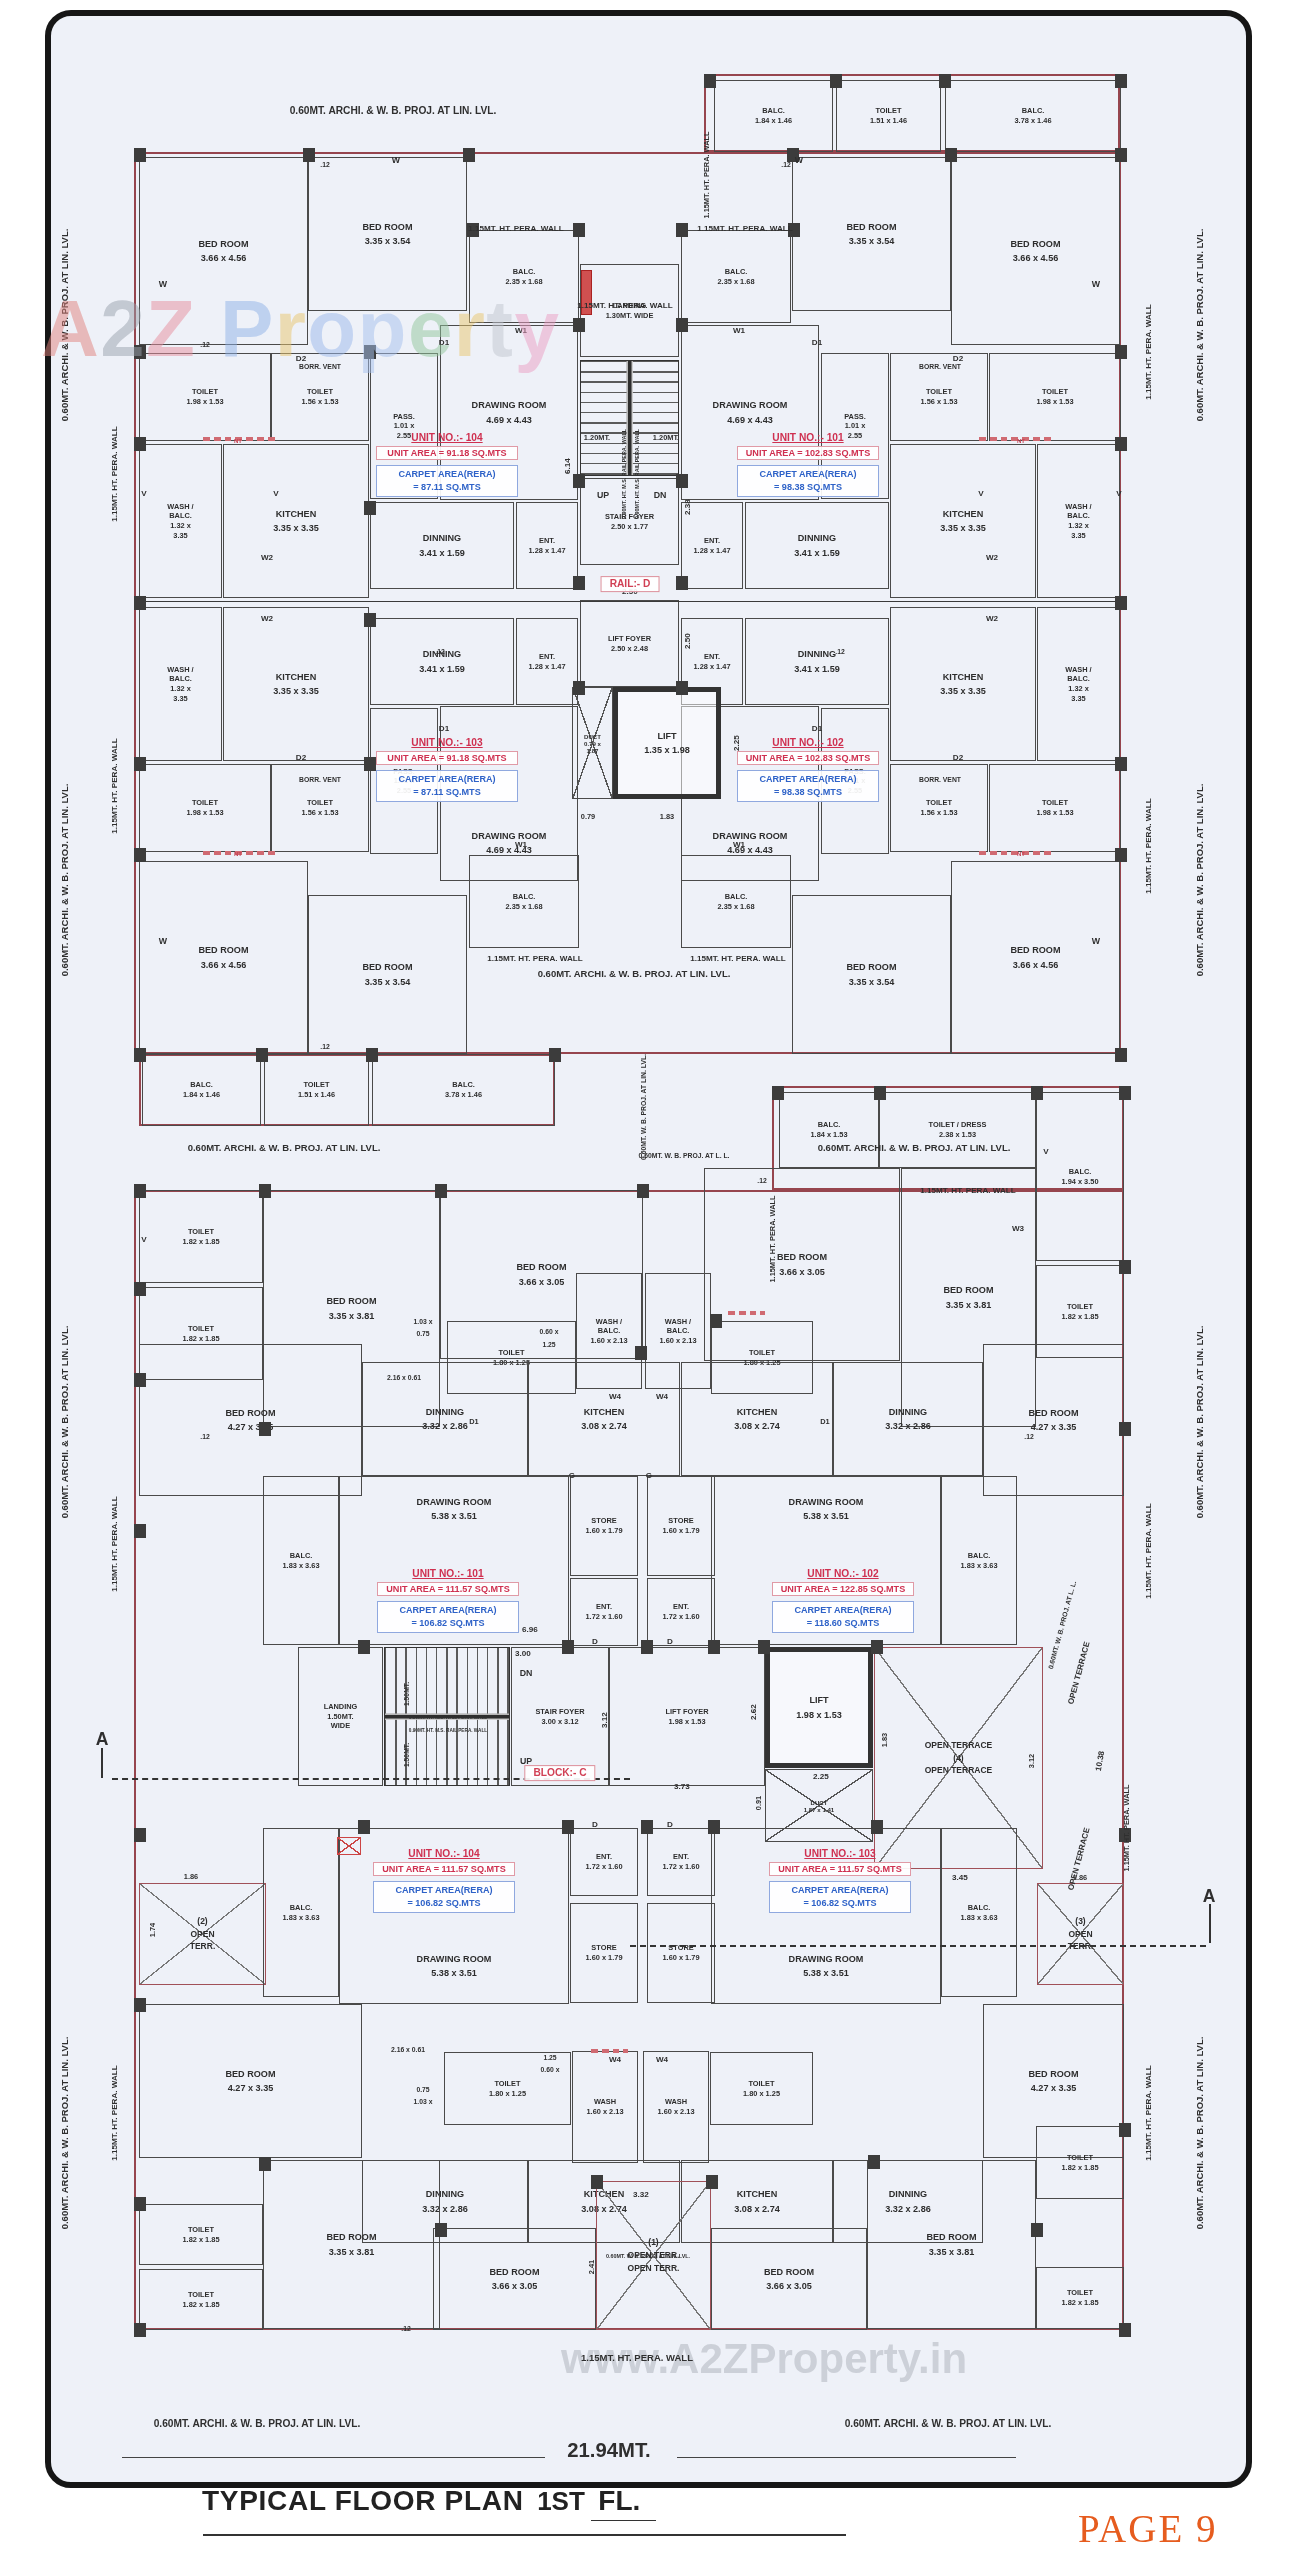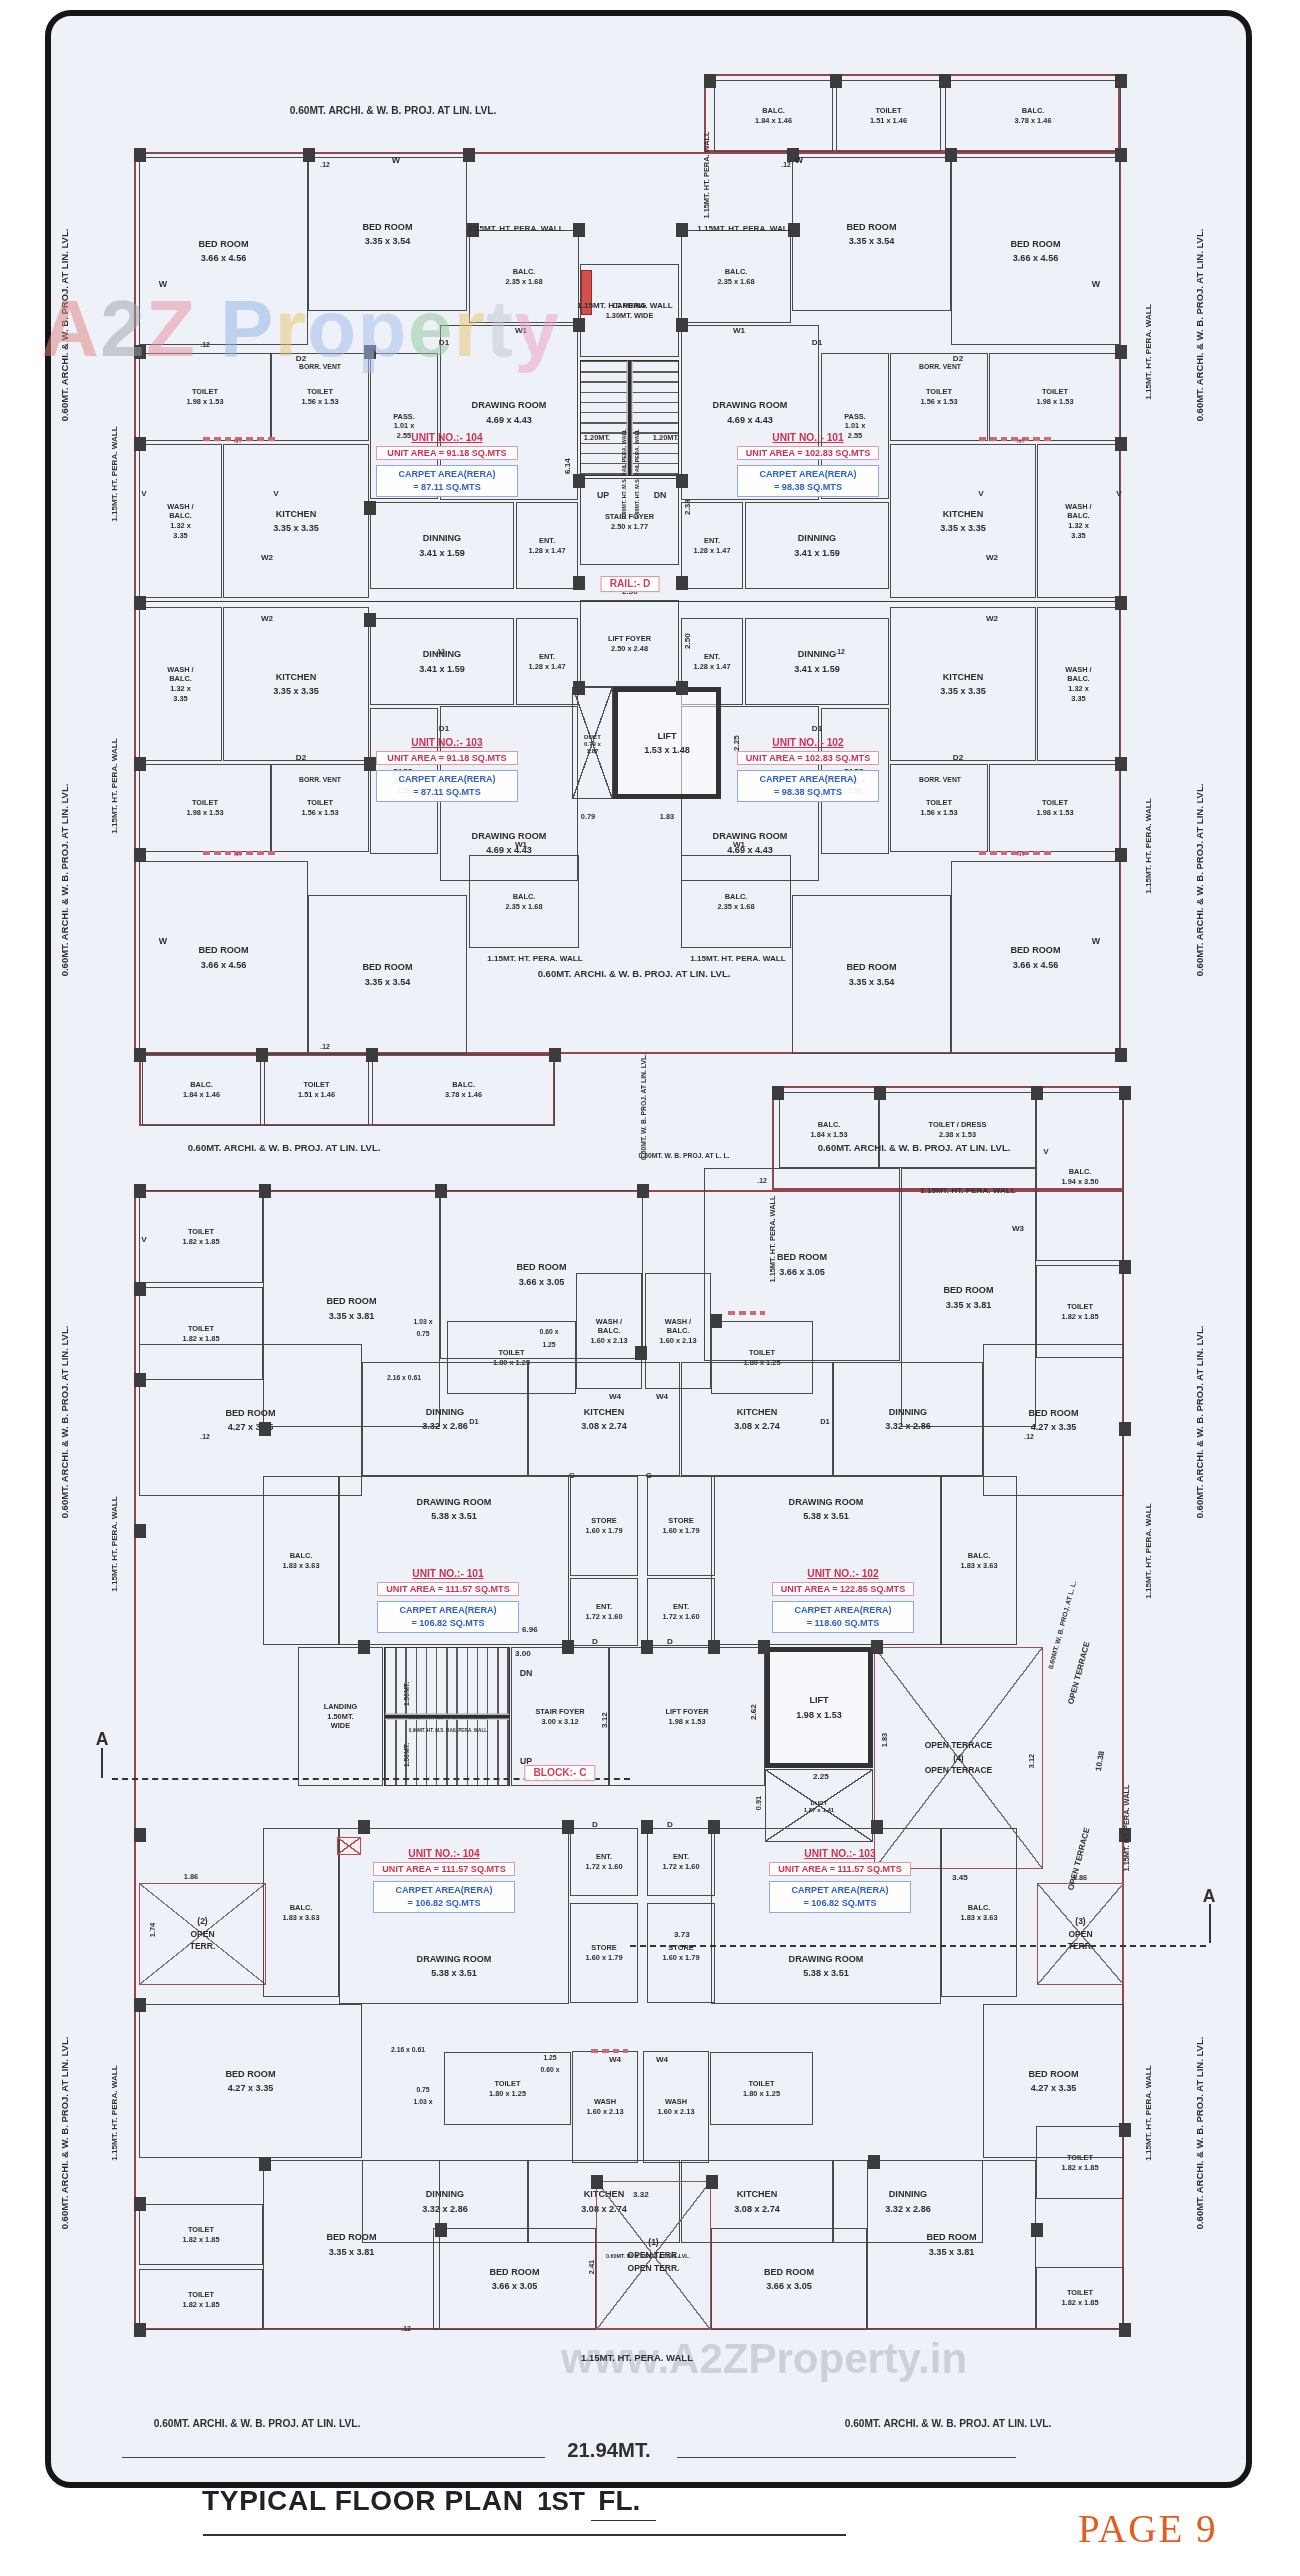--- a/index.html
+++ b/index.html
@@ -296,21 +296,21 @@
     <div class="room sm" style="left: 580px; top: 478px; width: 99px; height: 87px;">
       <div class="rl">STAIR FOYER</div>
       <div class="rl">2.50 x 1.77</div>
     </div>
     <div class="room sm" style="left: 580px; top: 600px; width: 99px; height: 87px;">
       <div class="rl">LIFT FOYER</div>
       <div class="rl">2.50 x 2.48</div>
     </div>
     <div class="room lift" style="left: 613px; top: 687px; width: 108px; height: 112px;">
       <div class="rl">LIFT</div>
-      <div class="rl">1.53 x 1.48</div>
+      <div class="rl">1.35 x 1.98</div>
     </div>
     <div class="room duct" style="left: 572px; top: 687px; width: 41px; height: 112px;">
       <div class="rl">DUCT</div>
       <div class="rl">0.79 x</div>
       <div class="rl">1.87</div>
     </div>
     <div class="room sm" style="left: 779px; top: 1092px; width: 100px; height: 76px;">
       <div class="rl">BALC.</div>
       <div class="rl">1.84 x 1.53</div>
     </div>
@@ -696,21 +696,21 @@
     <div class="ann " style="left: 526px; top: 1673px; font-size: 8.8px; transform: translate(-50%, -50%) rotate(0deg);">DN</div>
     <div class="ann " style="left: 526px; top: 1761px; font-size: 8.8px; transform: translate(-50%, -50%) rotate(0deg);">UP</div>
     <div class="ann " style="left: 406px; top: 1694px; font-size: 6.8px; transform: translate(-50%, -50%) rotate(-90deg);">1.50MT.</div>
     <div class="ann " style="left: 406px; top: 1755px; font-size: 6.8px; transform: translate(-50%, -50%) rotate(-90deg);">1.50MT.</div>
     <div class="ann " style="left: 448px; top: 1717px; font-size: 4.7px; transform: translate(-50%, -50%) rotate(0deg);">0.90MT. HT. M.S. RAIL PERA. WALL</div>
     <div class="ann " style="left: 448px; top: 1730px; font-size: 4.7px; transform: translate(-50%, -50%) rotate(0deg);">0.90MT. HT. M.S. RAIL PERA. WALL</div>
     <div class="ann " style="left: 604px; top: 1720px; font-size: 8.1px; transform: translate(-50%, -50%) rotate(-90deg);">3.12</div>
     <div class="ann " style="left: 753px; top: 1712px; font-size: 8.1px; transform: translate(-50%, -50%) rotate(-90deg);">2.62</div>
     <div class="ann " style="left: 821px; top: 1776px; font-size: 8.1px; transform: translate(-50%, -50%) rotate(0deg);">2.25</div>
     <div class="ann " style="left: 758px; top: 1803px; font-size: 7.4px; transform: translate(-50%, -50%) rotate(-90deg);">0.91</div>
-    <div class="ann " style="left: 682px; top: 1934px; font-size: 8.1px; transform: translate(-50%, -50%) rotate(0deg);">3.73</div>
+    <div class="ann " style="left: 682px; top: 1786px; font-size: 8.1px; transform: translate(-50%, -50%) rotate(0deg);">3.73</div>
     <div class="ann " style="left: 884px; top: 1740px; font-size: 7.4px; transform: translate(-50%, -50%) rotate(-90deg);">1.83</div>
     <div class="ann " style="left: 960px; top: 1877px; font-size: 8.1px; transform: translate(-50%, -50%) rotate(0deg);">3.45</div>
     <div class="ann " style="left: 1031px; top: 1761px; font-size: 7.4px; transform: translate(-50%, -50%) rotate(-90deg);">3.12</div>
     <div class="ann redbox" style="left: 560px; top: 1773px; font-size: 10.2px; transform: translate(-50%, -50%) rotate(0deg);">BLOCK:- C</div>
     <div class="ann " style="left: 591px; top: 2267px; font-size: 7.4px; transform: translate(-50%, -50%) rotate(-90deg);">2.41</div>
     <div class="ann " style="left: 641px; top: 2194px; font-size: 8.1px; transform: translate(-50%, -50%) rotate(0deg);">3.32</div>
     <div class="ann " style="left: 648px; top: 2256px; font-size: 5.4px; transform: translate(-50%, -50%) rotate(0deg);">0.60MT. W. B. PROJ. AT LIN. LVL.</div>
     <div class="ann " style="left: 191px; top: 1876px; font-size: 7.4px; transform: translate(-50%, -50%) rotate(0deg);">1.86</div>
     <div class="ann " style="left: 152px; top: 1930px; font-size: 7.4px; transform: translate(-50%, -50%) rotate(-90deg);">1.74</div>
     <div class="ann " style="left: 1080px; top: 1877px; font-size: 7.4px; transform: translate(-50%, -50%) rotate(0deg);">1.86</div>

